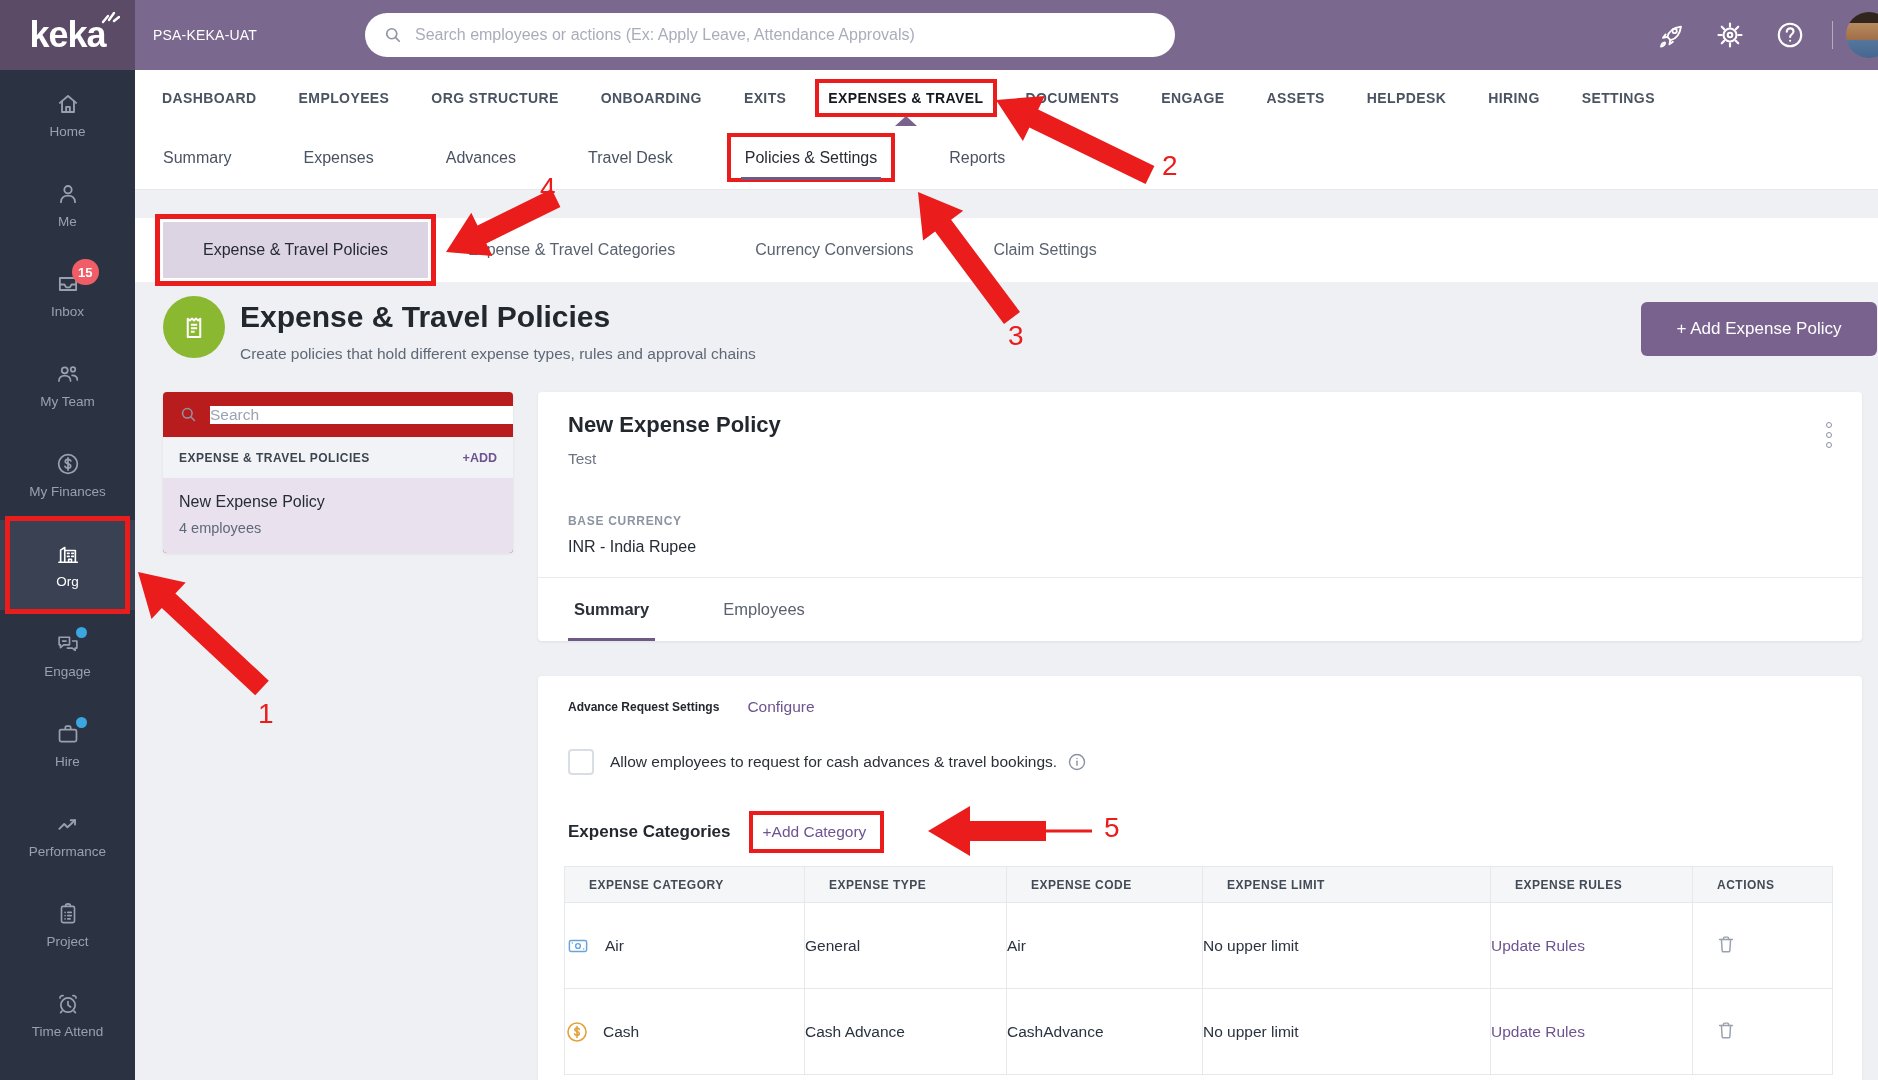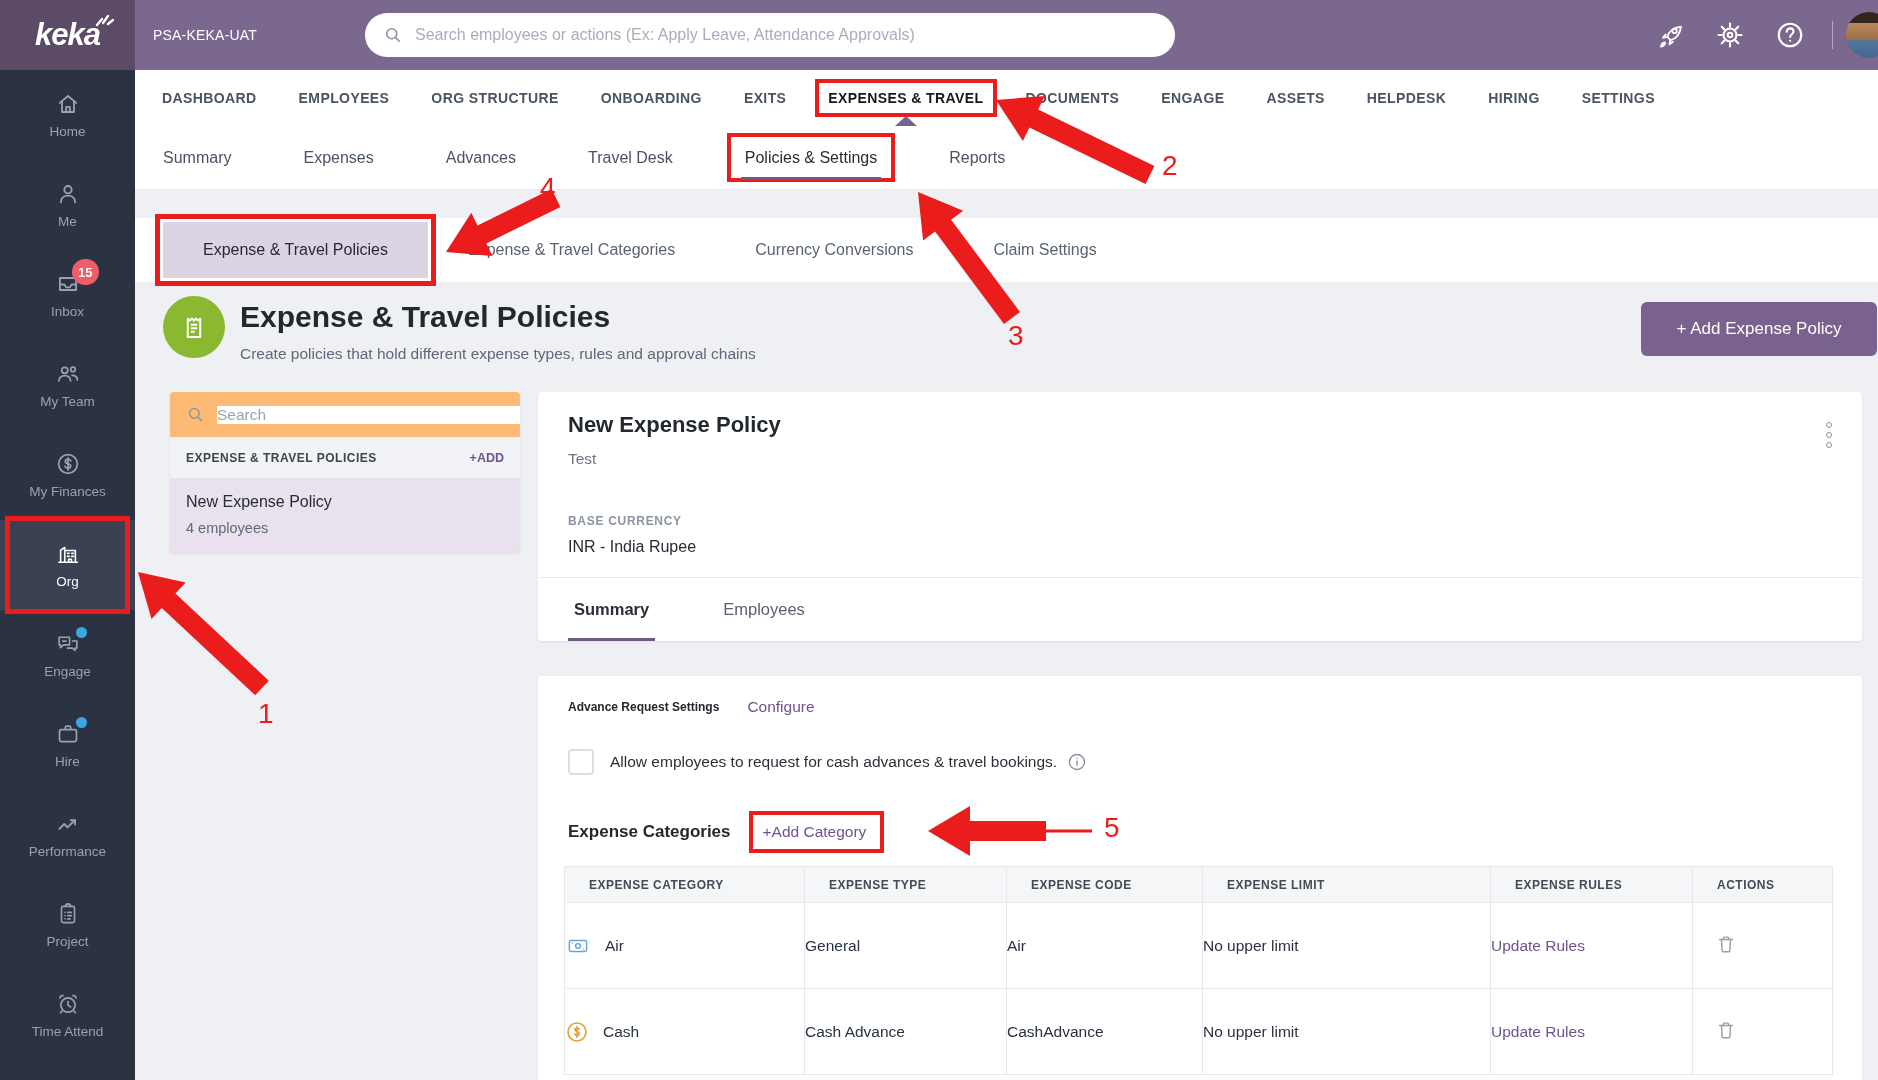--- a/index.html
+++ b/index.html
@@ -1,21 +1,21 @@
 <!DOCTYPE html>
 <html><head>
 <meta charset="utf-8">
 <style>
   * { margin:0; padding:0; box-sizing:border-box; }
   html,body { width:1878px; height:1080px; overflow:hidden; font-family:"Liberation Sans", sans-serif; background:#eff0f3; position:relative; }
 
   
   .topbar { position:absolute; left:0; top:0; width:1878px; height:70px; background:#7b688e; z-index:5; }
   .logo-box { position:absolute; left:0; top:0; width:135px; height:70px; background:#5b4b66; display:flex; align-items:center; justify-content:center; }
-  .logo-text { color:#fff; font-size:31px; font-weight:bold; letter-spacing:-1px; position:relative;font-style:italic; }
+  .logo-text { color:#fff; font-size:36px; font-weight:bold; letter-spacing:-1px; position:relative; }
   .logo-spark { position:absolute; right:-14px; top:-6px; }
   .org-name { position:absolute; left:153px; top:0; height:70px; display:flex; align-items:center; color:#fff; font-size:14px; font-weight:500; letter-spacing:.2px; }
   .search-pill { position:absolute; left:365px; top:13px; width:810px; height:44px; background:#fff; border-radius:22px; display:flex; align-items:center; padding-left:18px; }
   .search-pill svg { flex:0 0 auto; }
   .search-pill input { border:none; outline:none; flex:1; margin-left:12px; font-size:16px; color:#3c4450; font-family:"Liberation Sans",sans-serif; background:transparent; }
   .search-pill input::placeholder { color:#a9adbb; }
   .top-icon { position:absolute; top:20px; width:30px; height:30px; color:#fff; cursor:pointer; }
   .top-divider { position:absolute; left:1832px; top:21px; width:1px; height:28px; background:rgba(255,255,255,.45); }
   .avatar { position:absolute; left:1846px; top:12px; width:46px; height:46px; border-radius:50%;
     background:linear-gradient(180deg,#32251d 0%,#32251d 24%,#b9895f 24%,#a06f49 60%,#54779e 60%,#46678f 100%); }
@@ -53,21 +53,21 @@
   .tab-strip .tab.active { background:#ddd4e3; color:#262b33; margin:4px 0; }
   .tab-strip .tab.active::before { content:''; position:absolute; inset:-8px; border:5px solid #ea1c1c; pointer-events:none; }
 
   
   .page-icon { position:absolute; left:163px; top:296px; width:62px; height:62px; border-radius:50%; background:#8bb831; display:flex; align-items:center; justify-content:center; }
   .page-title { position:absolute; left:240px; top:300px; font-size:30px; font-weight:600; color:#23282f; }
   .page-subtitle { position:absolute; left:240px; top:345px; font-size:15.5px; color:#5f6877; }
   .add-policy-btn { position:absolute; left:1641px; top:302px; width:236px; height:54px; background:#7a628f; border:none; border-radius:6px; color:#fff; font-size:17px; font-weight:500; font-family:"Liberation Sans",sans-serif; cursor:pointer; }
 
   
-  .list-card { position:absolute; left:170px; top:392px; width:350px; background:#fdba74; border-radius:4px; box-shadow:0 1px 3px rgba(40,44,63,.08); overflow:hidden; }
+  .list-card { position:absolute; left:163px; top:392px; width:350px; background:#b91c1c; border-radius:4px; box-shadow:0 1px 3px rgba(40,44,63,.08); overflow:hidden; }
   .list-search { height:46px; display:flex; align-items:center; padding-left:16px; border-bottom:1px solid #eceef1; }
   .list-search input { border:none; outline:none; margin-left:12px; font-size:15.5px; flex:1; color:#3c4450; font-family:"Liberation Sans",sans-serif; }
   .list-search input::placeholder { color:#9aa3b2; }
   .list-head { height:40px; background:#f2f3f6; display:flex; align-items:center; justify-content:space-between; padding:0 16px; }
   .list-head .lh-title { font-size:12px; font-weight:600; letter-spacing:.5px; color:#3c4450; }
   .list-head .lh-add { font-size:12.5px; font-weight:600; color:#6e5390; cursor:pointer; }
   .list-item { padding:15px 16px 17px 16px; cursor:pointer; }
   .list-item.selected { background:#e9e2ee; }
   .list-item .li-name { font-size:16px; color:#262c35; }
   .list-item .li-meta { font-size:14.5px; color:#5f6877; margin-top:9px; }

